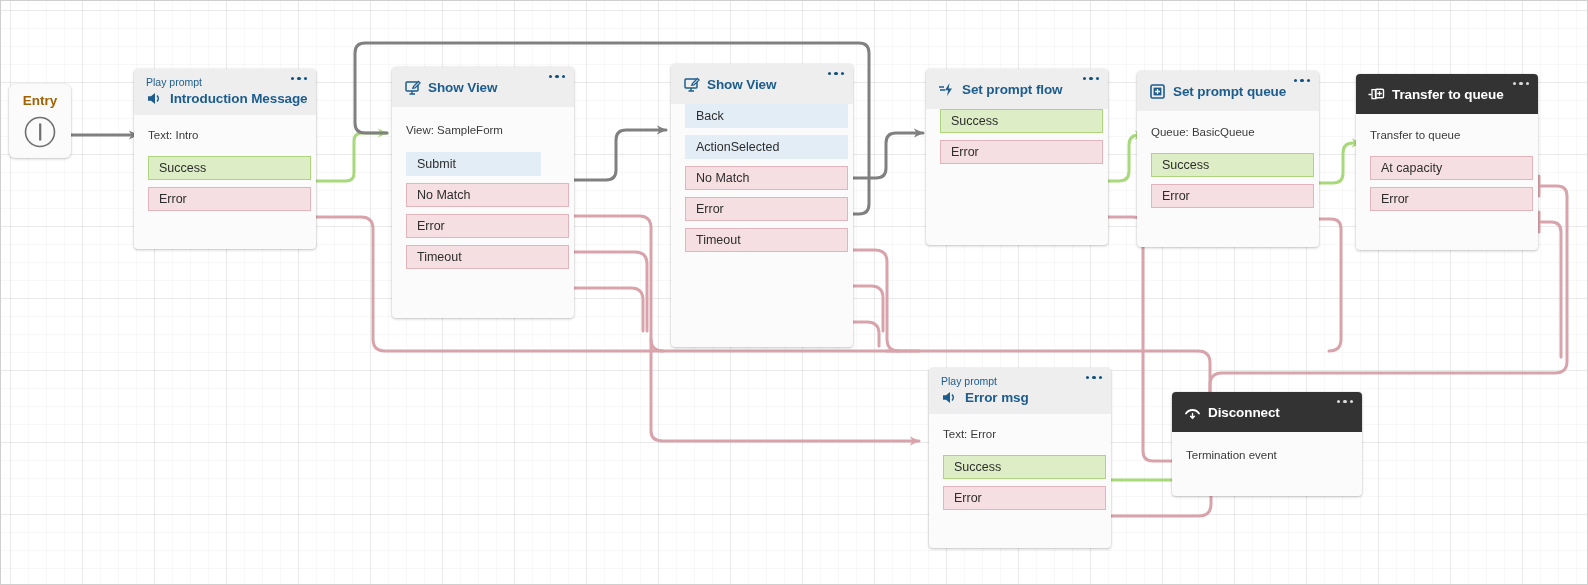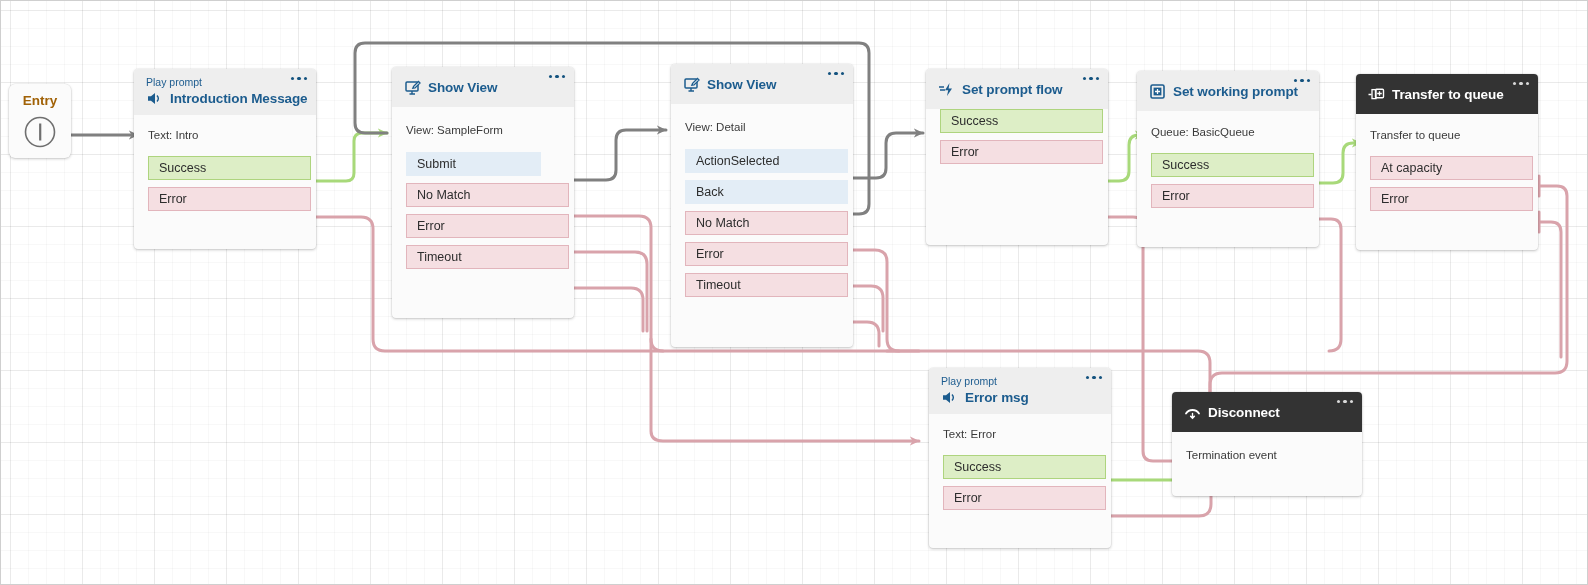--- a/index.html
+++ b/index.html
@@ -335,26 +335,25 @@
             <rect x="2" y="3" width="12" height="9" rx="1" fill="none" stroke="#1c5c8e" stroke-width="1.5"></rect>
             <path d="M5.5,15 L11,15" stroke="#1c5c8e" stroke-width="1.4"></path>
             <path d="M8,12 L8,15" stroke="#1c5c8e" stroke-width="1.4"></path>
             <path d="M9.5,7.5 L14.5,2.5 L16,4 L11,9 L8.8,9.3 Z" fill="#fbfbfb" stroke="#1c5c8e" stroke-width="1.3"></path>
           </svg>
         </span>
         <span class="node-title">Show View</span>
       </div>
     </div>
     <div class="node-body">
-      <div class="node-desc" style="padding-top:16px;padding-bottom:15px;">View: Detail</div>
+      <div class="port blue" style="width:163px;">
+          <span>Back</span>
+        </div>
       <div class="port blue" style="width:163px;">
           <span>ActionSelected</span>
-        </div>
-      <div class="port blue" style="width:163px;">
-          <span>Back</span>
         </div>
       <div class="port error" style="width:163px;">
           <span>No Match</span>
         </div>
       <div class="port error" style="width:163px;">
           <span>Error</span>
         </div>
       <div class="port error" style="width:163px;">
           <span>Timeout</span>
         </div>
@@ -396,21 +395,21 @@
           <i></i>
         </div>
       <div class="node-titlerow">
         <span class="node-icon">
           <svg width="17" height="17" viewBox="0 0 17 17">
             <rect x="2" y="2" width="13" height="13" rx="1.5" fill="none" stroke="#1c5c8e" stroke-width="1.6"></rect>
             <rect x="4.6" y="4.6" width="7.8" height="7.8" fill="#1c5c8e"></rect>
             <path d="M8.5,6 L8.5,11 M6,8.5 L11,8.5" stroke="#fbfbfb" stroke-width="1.3"></path>
           </svg>
         </span>
-        <span class="node-title">Set working prompt</span>
+        <span class="node-title">Set prompt queue</span>
       </div>
     </div>
     <div class="node-body">
       <div class="node-desc" style="padding-top:14px;padding-bottom:14px;">Queue: BasicQueue</div>
       <div class="port success" style="width:163px;">
           <span>Success</span>
         </div>
       <div class="port error" style="width:163px;">
           <span>Error</span>
         </div>

